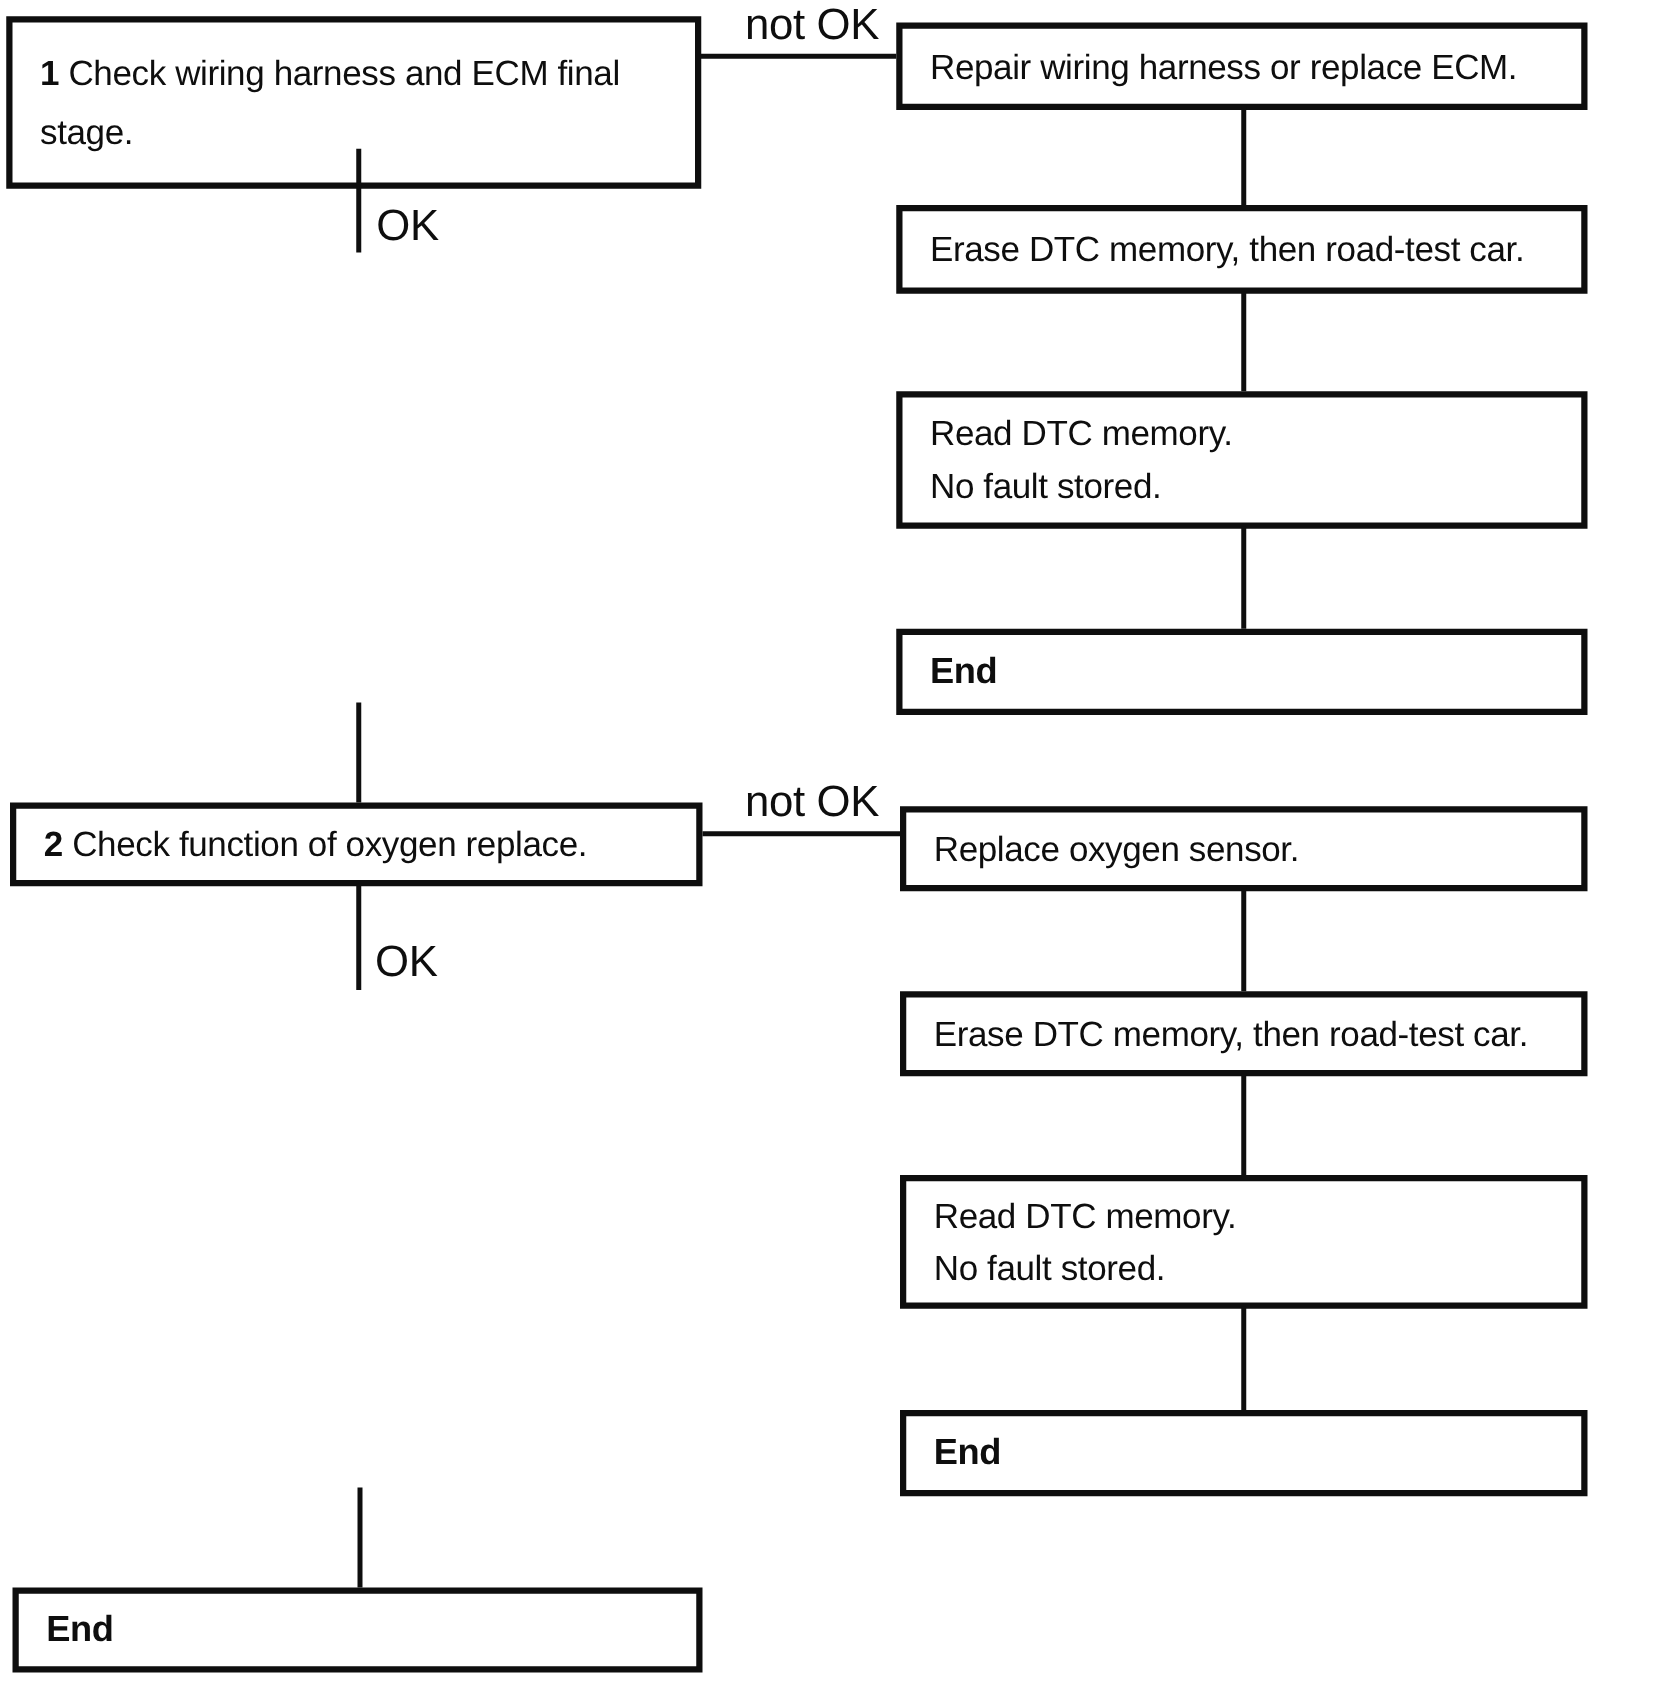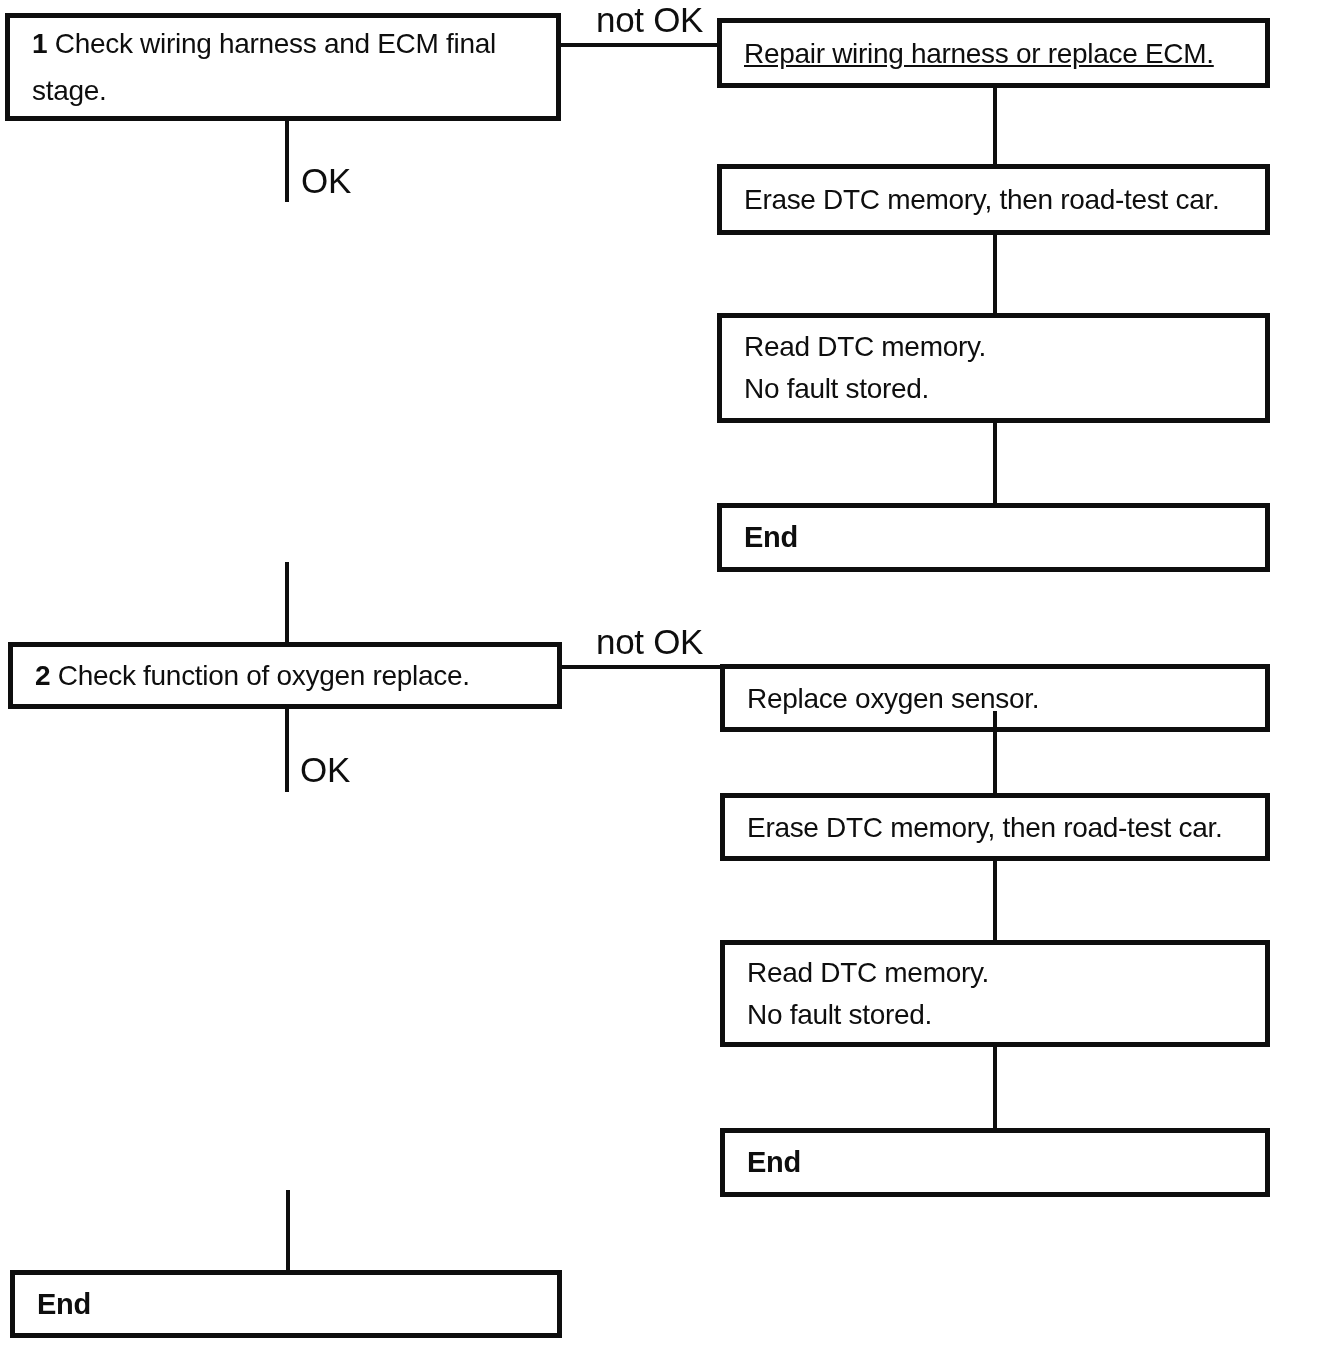--- a/index.html
+++ b/index.html
@@ -47,28 +47,28 @@
     letter-spacing: -0.3px;
     white-space: nowrap;
     color: var(--ink);
   }
 </style>
 </head>
 <body>
 
 <div class="canvas">
 
-  <div class="box" style="left:5px; top:13px; width:556px; height:108px;">
+  <div class="box" style="left:5px; top:13px; width:556px; height:138px;">
     <p><b>1</b> <span>Check wiring harness and ECM final stage.</span></p>
   </div>
 
   <span class="lbl" style="left:596px; top:0px;">not OK</span>
   <div class="line" style="left:560px; top:43px; width:158px; height:4px;"></div>
 
-  <div class="box" style="left:717px; top:18px; width:553px; height:70px;text-decoration:underline;">
+  <div class="box" style="left:717px; top:18px; width:553px; height:70px;">
     <span>Repair wiring harness or replace ECM.</span>
   </div>
 
   <div class="line" style="left:993px; top:86px; width:4px; height:84px;"></div>
 
   <div class="box" style="left:717px; top:164px; width:553px; height:71px;">
     <span>Erase DTC memory, then road-test car.</span>
   </div>
 
   <div class="line" style="left:993px; top:233px; width:4px; height:82px;"></div>
@@ -88,21 +88,21 @@
   <span class="lbl" style="left:301px; top:161px;">OK</span>
   <div class="line" style="left:285px; top:562px; width:4px; height:82px;"></div>
 
   <div class="box" style="left:8px; top:642px; width:554px; height:67px;">
     <p><b>2</b> <span>Check function of oxygen replace.</span></p>
   </div>
 
   <span class="lbl" style="left:596px; top:622px;">not OK</span>
   <div class="line" style="left:562px; top:665px; width:160px; height:4px;"></div>
 
-  <div class="box" style="left:720px; top:645px; width:550px; height:68px;margin-top:19px;">
+  <div class="box" style="left:720px; top:645px; width:550px; height:68px;">
     <span>Replace oxygen sensor.</span>
   </div>
 
   <div class="line" style="left:993px; top:711px; width:4px; height:84px;"></div>
 
   <div class="box" style="left:720px; top:793px; width:550px; height:68px;">
     <span>Erase DTC memory, then road-test car.</span>
   </div>
 
   <div class="line" style="left:993px; top:859px; width:4px; height:83px;"></div>

